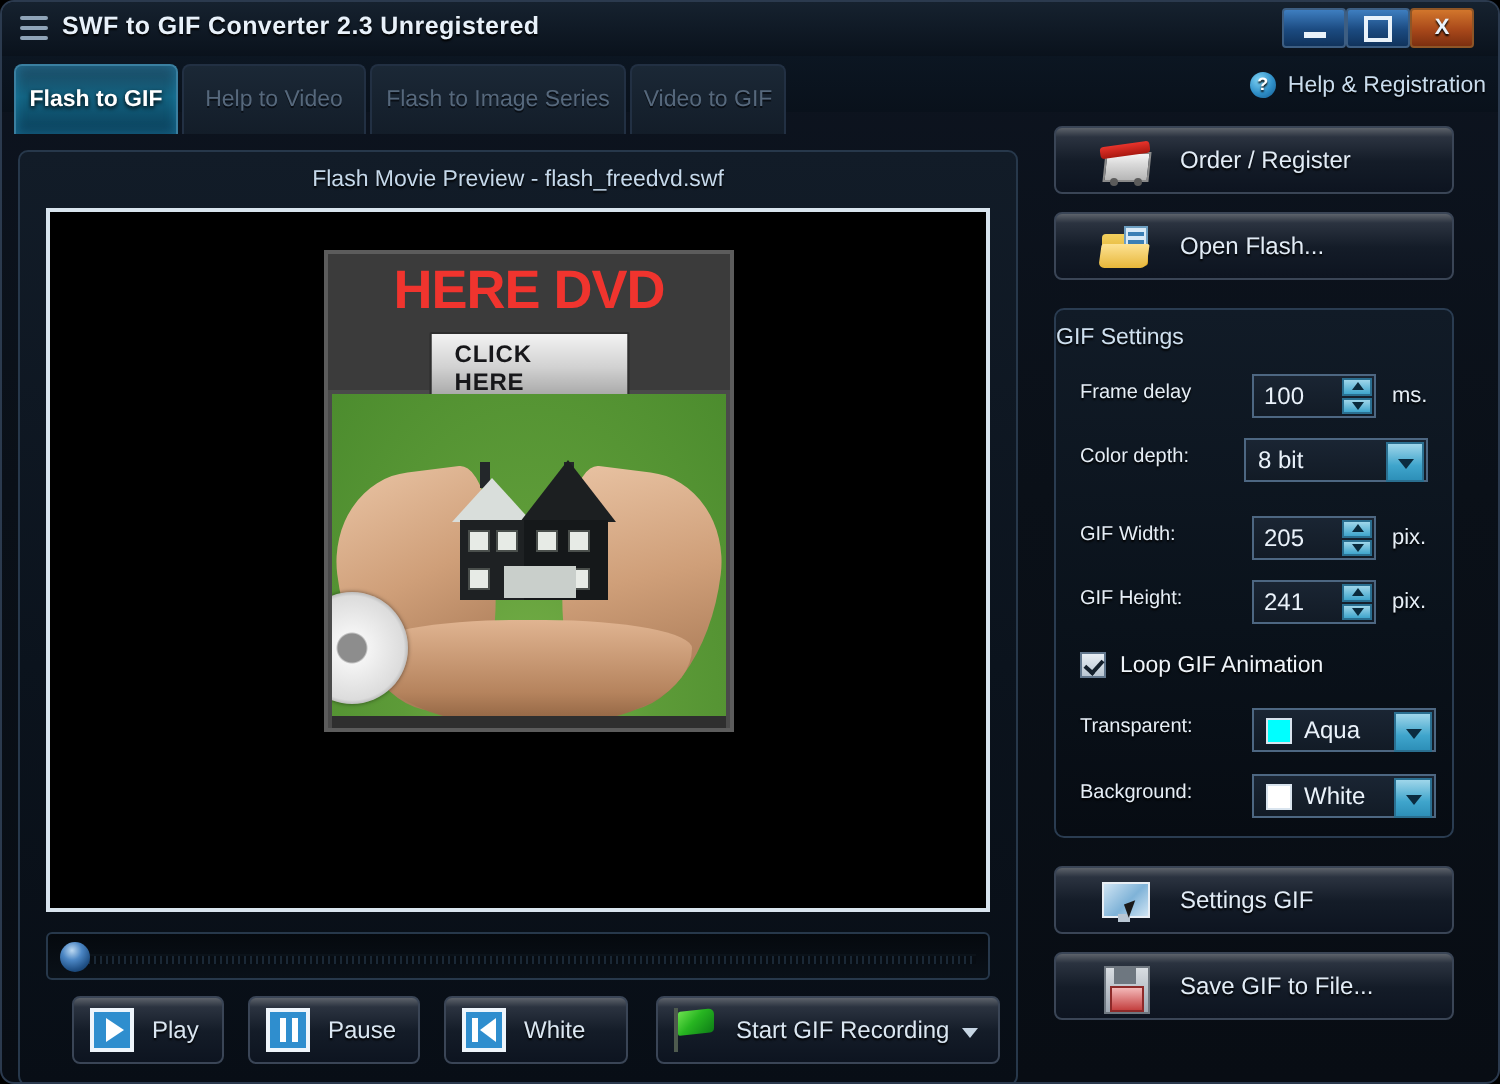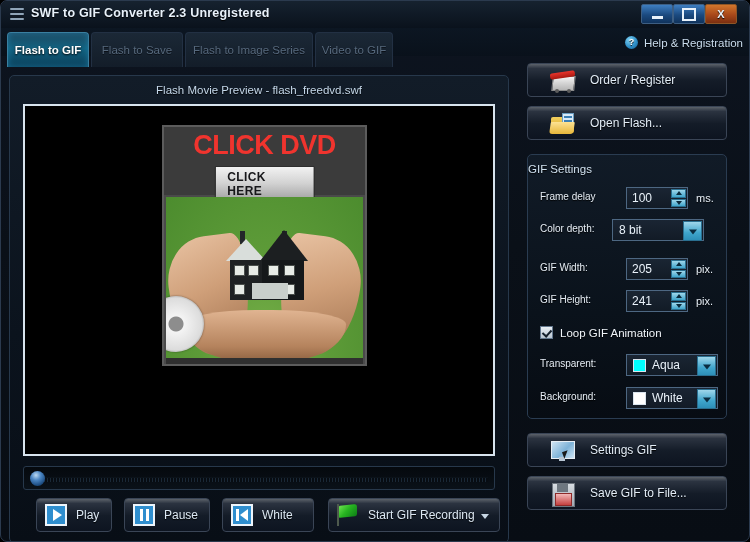--- a/index.html
+++ b/index.html
@@ -593,39 +593,39 @@
     <div class="win-btn" id="btn-max">
       <span class="max-ico"></span>
     </div>
     <div class="win-btn" id="btn-close">
       <span>X</span>
     </div>
   </div>
 
   <div id="tabstrip">
     <div class="tab active" id="tab0">Flash to GIF</div>
-    <div class="tab inactive" id="tab1">Flash to Save</div>
+    <div class="tab inactive" id="tab1">Help to Video</div>
     <div class="tab inactive" id="tab2">Flash to Image Series</div>
     <div class="tab inactive" id="tab3">Video to GIF</div>
 
     <div id="help-link">
       <span class="q-ico">?</span>
       <span>Help &amp; Registration</span>
     </div>
   </div>
 
   <div id="left-panel">
 
     <div id="preview-title">Flash Movie Preview - flash_freedvd.swf</div>
 
     <div id="stage">
 
       <div id="ad">
         <div id="ad-head"></div>
-        <div id="ad-headline">CLICK DVD</div>
+        <div id="ad-headline">HERE DVD</div>
         <div id="ad-cta">CLICK HERE</div>
 
         <div id="ad-photo">
           <div class="hand left"></div>
           <div class="hand right"></div>
           <div class="palm"></div>
 
           <div id="house">
             <div class="chimney" style="left:18px"></div>
             <div class="chimney" style="left:60px"></div>
@@ -724,21 +724,21 @@
           <span class="arrows">
               <i class="up"></i>
               <i class="down"></i>
             </span>
         </span>
         <span class="unit" style="left:156px">ms.</span>
       </div>
 
       <div class="row" style="top:64px">
         <span class="rlbl">Color depth:</span>
-        <span class="combo" style="left:72px; width:92px">
+        <span class="combo" style="left:82px; width:92px">
           <span>8 bit</span>
           <span class="arrowbox"></span>
         </span>
       </div>
 
       <div class="row" style="top:103px">
         <span class="rlbl">GIF Width:</span>
         <span class="spin" style="left:86px">
           <span>205</span>
           <span class="arrows">

